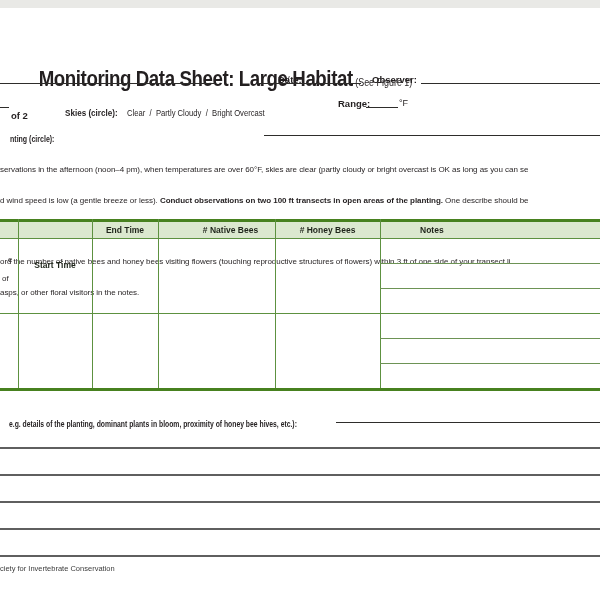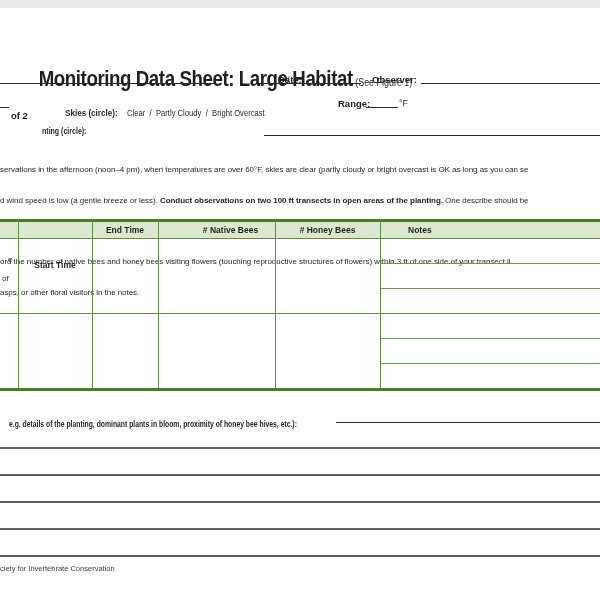--- a/index.html
+++ b/index.html
@@ -45,42 +45,42 @@
   <div class="abs b" style="left:55px;top:98px;font-size:9px;">
     <span class="sq" style="--sq:.9;">Skies (circle):</span>
   </div>
   <div class="abs" style="left:117px;top:98px;font-size:9px;">
     <span class="sq" style="--sq:.85;">Clear  /  Partly Cloudy  /  Bright Overcast</span>
   </div>
   <div class="abs b" style="left:338px;top:98px;font-size:9.5px;">Range:</div>
   <div class="ul" style="left:366px;top:107px;width:32px;"></div>
   <div class="abs" style="left:399px;top:98px;font-size:9px;">°F</div>
 
-  <div class="abs b" style="left:0;top:116px;font-size:9px;margin-left:32px;">
+  <div class="abs b" style="left:0;top:124px;font-size:9px;">
     <span class="sq" style="--sq:.78;">nting (circle):</span>
   </div>
   <div class="ul" style="left:264px;top:135px;width:336px;"></div>
 
   <div class="abs" style="left:0;top:145px;font-size:8px;line-height:10.2px;letter-spacing:-0.05px;">
     <div>servations in the afternoon (noon–4 pm), when temperatures are over 60°F, skies are clear (partly cloudy or bright overcast is OK as long as you can se</div>
     <div><span>d wind speed is low (a gentle breeze or less). </span><span class="b">Conduct observations on two 100 ft transects in open areas of the planting.</span><span> One describe should be</span></div>
     <div>ge, and the other should be 250 ft from the edge or at the center of the habitat, whichever is shorter. Observe plants in each transect for 7.5 minutes.</div>
     <div>ord the number of native bees and honey bees visiting flowers (touching reproductive structures of flowers) within 3 ft of one side of your transect li</div>
     <div>asps, or other floral visitors in the notes.</div>
   </div>
 
   <div class="thick" style="left:0;top:219px;width:600px;height:2.5px;"></div>
   <div class="abs" style="left:0;top:221.5px;width:600px;height:16.5px;background:#dbe8cf;"></div>
   <div class="hline" style="left:0;top:238px;width:600px;"></div>
 
   <div class="hdrcell" style="left:18px;top:225px;width:74px;margin-top:35px;">Start Time</div>
   <div class="hdrcell" style="left:92px;top:225px;width:66px;">End Time</div>
   <div class="hdrcell" style="left:172px;top:225px;width:117px;"># Native Bees</div>
   <div class="hdrcell" style="left:275px;top:225px;width:105px;"># Honey Bees</div>
-  <div class="hdrcell" style="left:376px;top:225px;text-align:left;margin-left:32px;">Notes</div>
+  <div class="hdrcell" style="left:388px;top:225px;text-align:left;margin-left:32px;">Notes</div>
 
   <div class="vline" style="left:18px;top:219px;height:170px;"></div>
   <div class="vline" style="left:92px;top:219px;height:170px;"></div>
   <div class="vline" style="left:158px;top:219px;height:170px;"></div>
   <div class="vline" style="left:275px;top:219px;height:170px;"></div>
   <div class="vline" style="left:380px;top:219px;height:170px;"></div>
 
   <div class="hline" style="left:0;top:313px;width:600px;height:1.2px;"></div>
 
   <div class="subline" style="left:380px;top:263px;width:220px;"></div>

